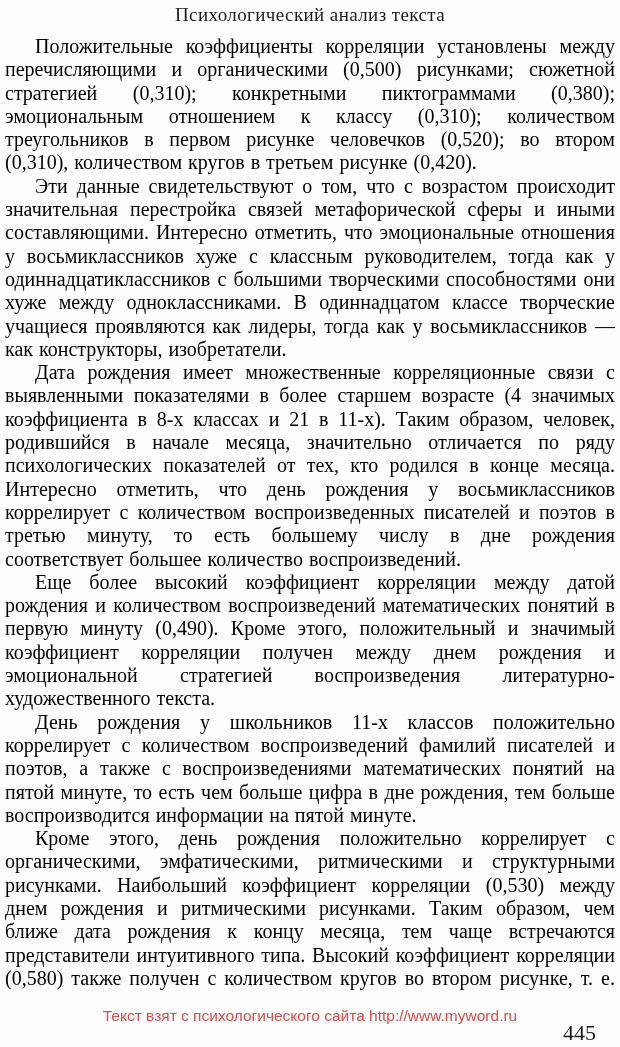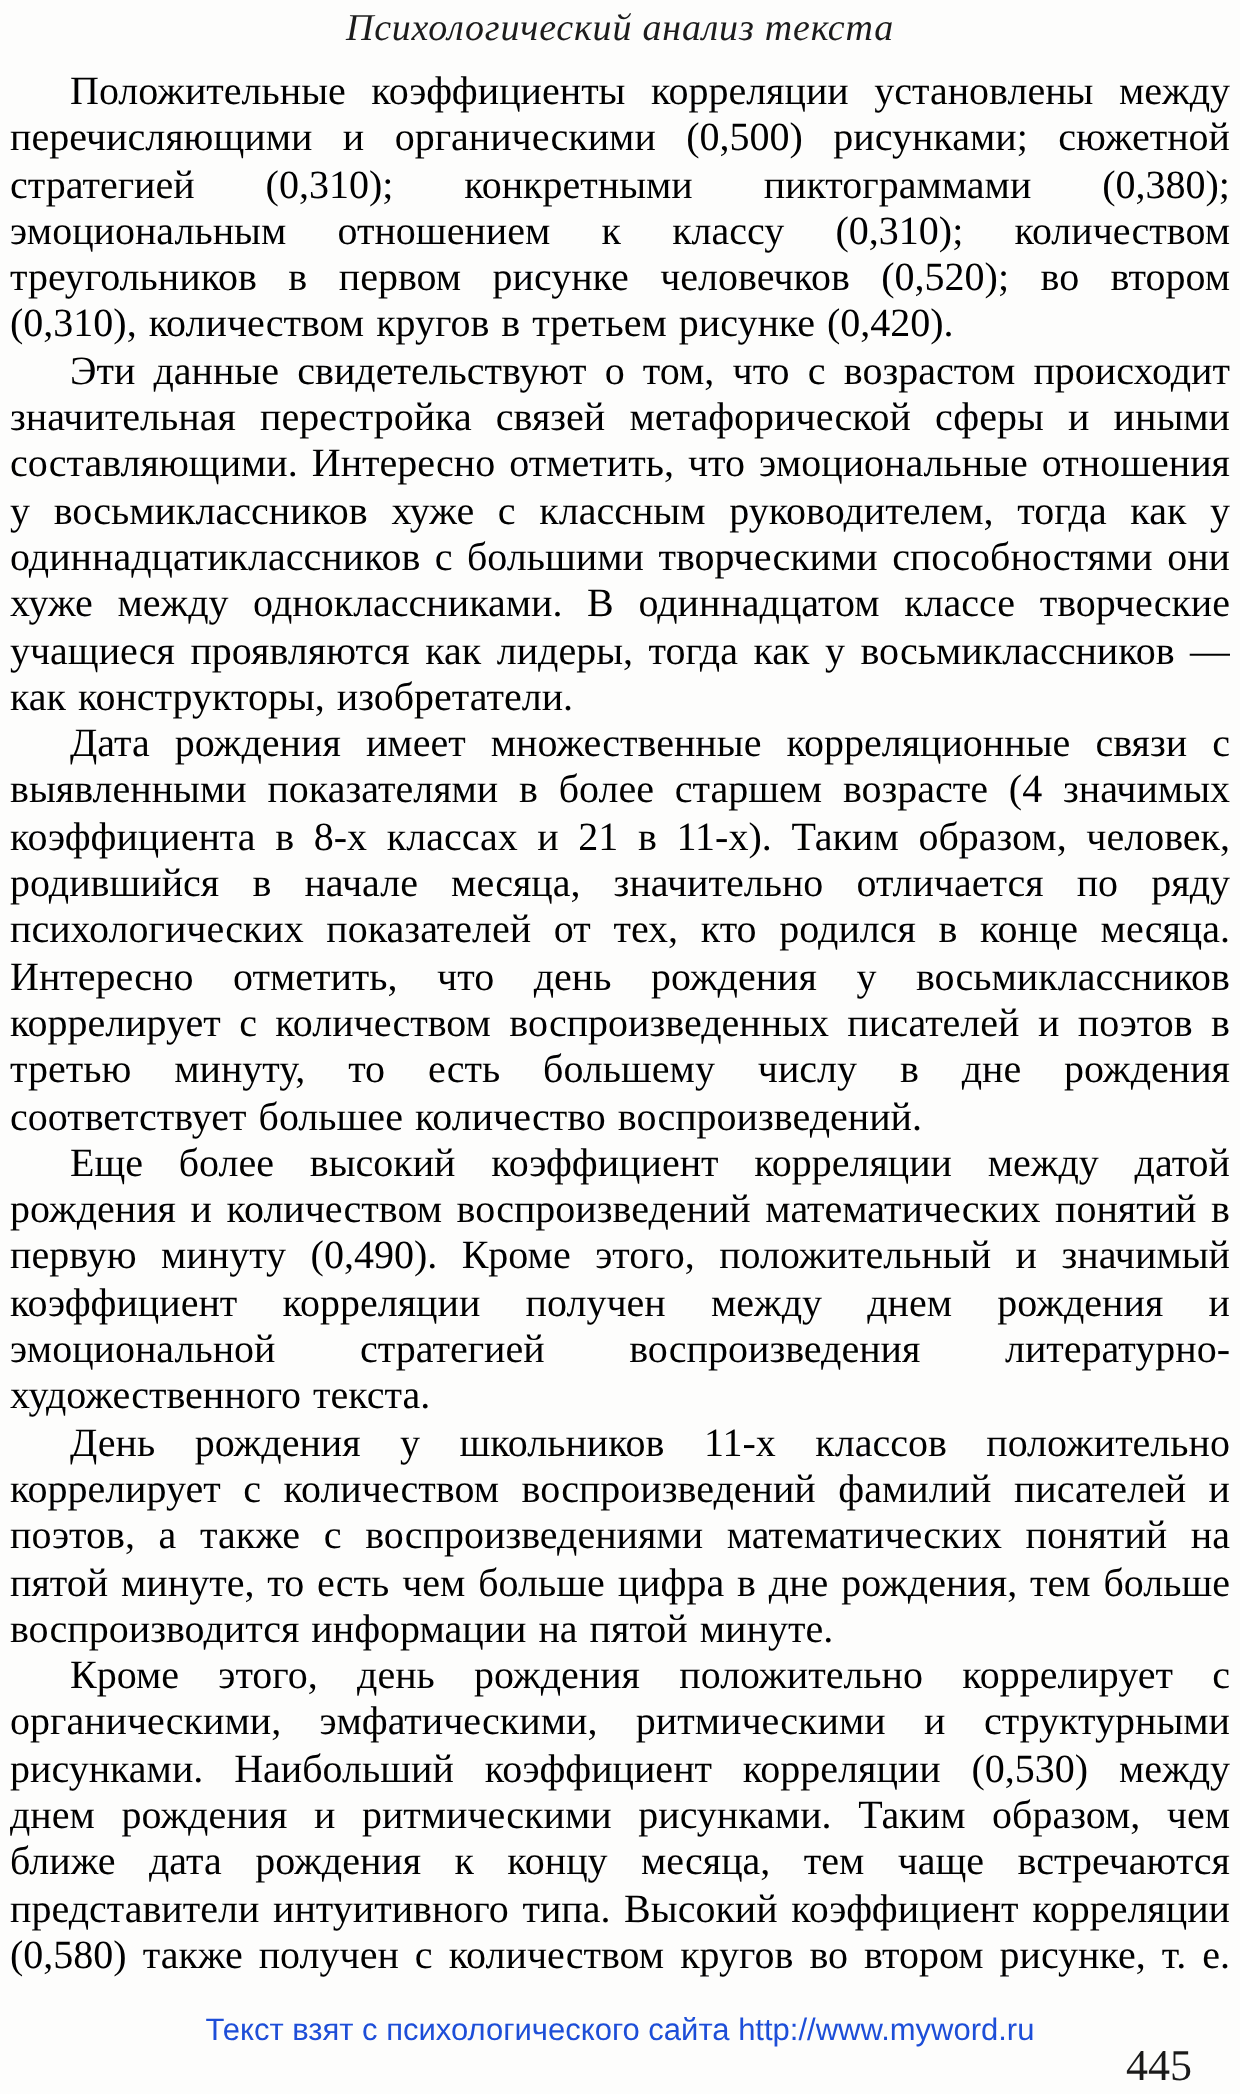--- a/index.html
+++ b/index.html
@@ -12,21 +12,20 @@
     position: relative;
     width: 620px; height: 1047px;
     background: #fdfdfc;
     color: #161616;
     overflow: hidden;
   }
   .running-head {
     position: absolute;
     top: 4px; left: 0; width: 100%;
     text-align: center;
-    font-style: italic;
     font-size: 19px;
     letter-spacing: 0.4px;
     color: #1c1c1c;
   }
   .text-block {
     position: absolute;
     top: 35px; left: 5px;
     width: 610px; height: 956px;
     overflow: hidden;
   }
@@ -38,21 +37,21 @@
     text-indent: 30px;
     word-spacing: 1px;
     color: #000000;
   }
   .footer {
     position: absolute;
     top: 1007px; left: 0; width: 100%;
     text-align: center;
     font-family: "Liberation Sans", sans-serif;
     font-size: 15.5px;
-    color: #1d4ed8;
+    color: #ef4444;
   }
   .page-number {
     position: absolute;
     right: 24px; bottom: 1px;
     font-size: 22px;
     color: #1a1a1a;
     margin-left: 42px;
   }
 </style>
 </head>

